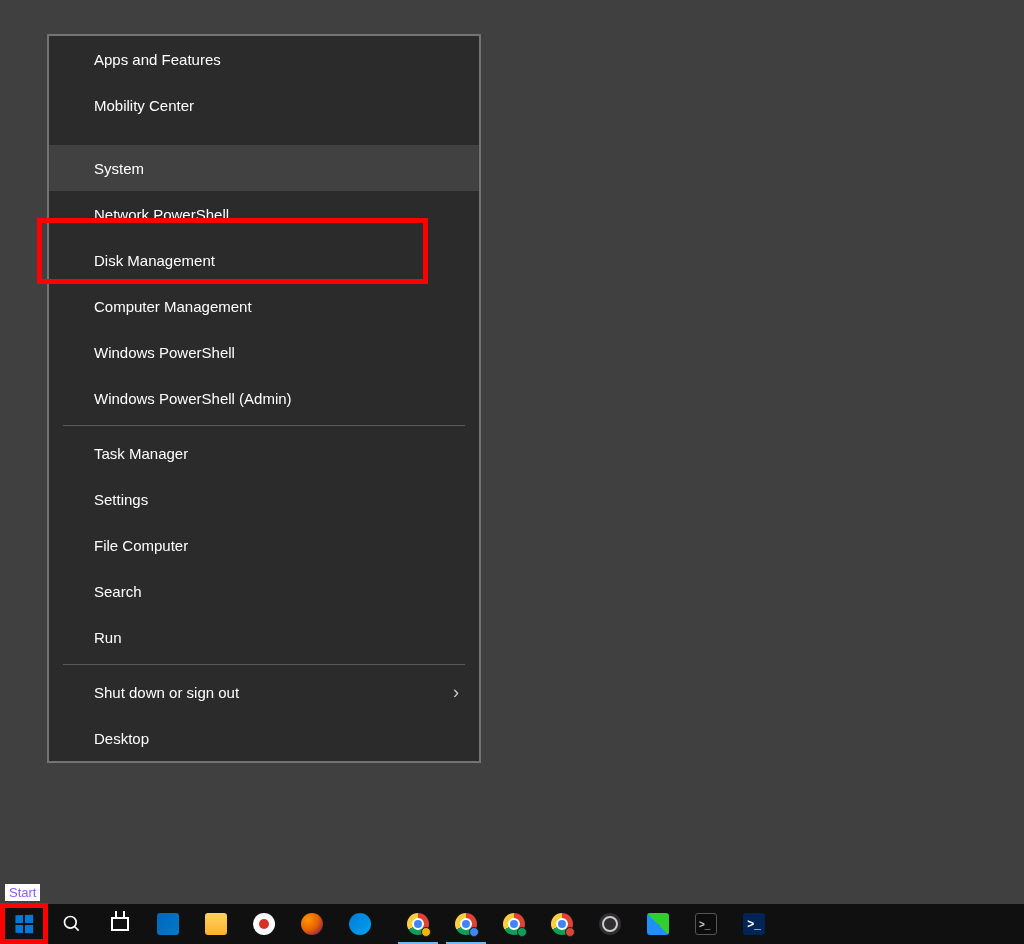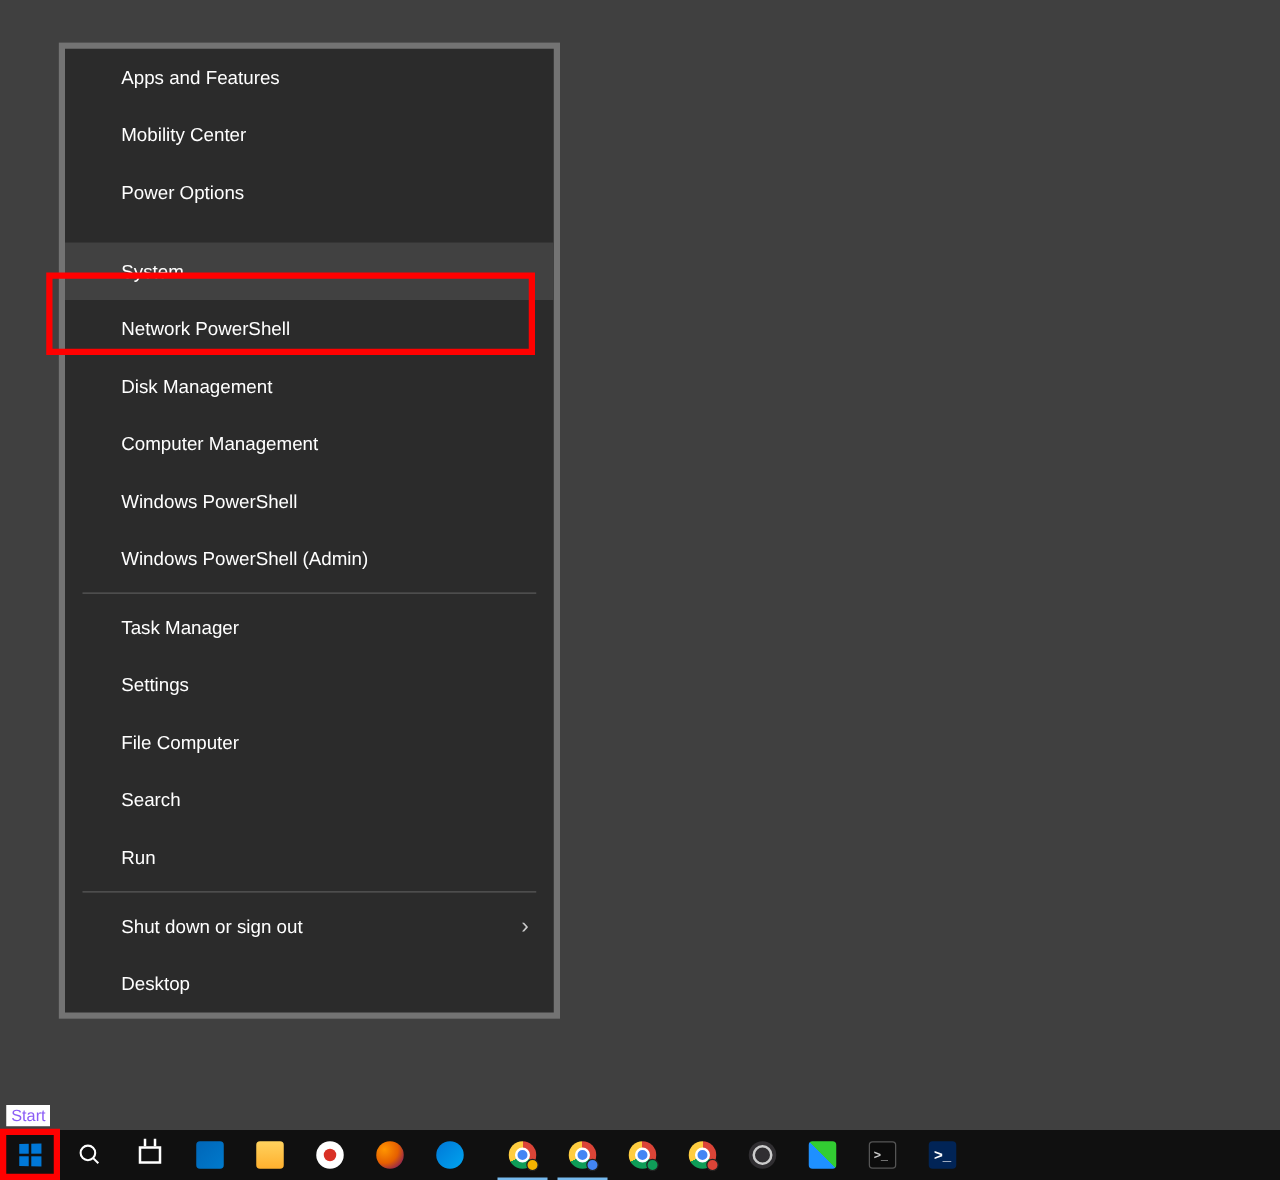--- a/index.html
+++ b/index.html
@@ -10,23 +10,23 @@
       font-family: "Segoe UI", Arial, sans-serif;
       position: relative;
       overflow: hidden;
     }
     
     
     .winx-menu {
       position: absolute;
       left: 47px;
       top: 34px;
-      width: 401px;
+      width: 434px;
       background: #2b2b2b;
-      border: 5px solid #737373;
+      border: 2px solid #737373;
       z-index: 100;
     }
     .menu-item {
       height: 46px;
       display: flex;
       align-items: center;
       padding-left: 45px;
       padding-right: 14px;
       color: #fff;
       font-size: 15px;
@@ -154,23 +154,20 @@
 </head>
 <body>
 
 <div class="winx-menu" id="winx-menu">
     <div class="menu-item">
       <span>Apps and Features</span>
     </div>
     <div class="menu-item">
       <span>Mobility Center</span>
     </div>
-    <div class="menu-item">
-      <span>Power Options</span>
-    </div>
     <div class="menu-item hovered">
       <span>System</span>
     </div>
     <div class="menu-item">
       <span>Network PowerShell</span>
     </div>
     <div class="menu-item">
       <span>Disk Management</span>
     </div>
     <div class="menu-item">

